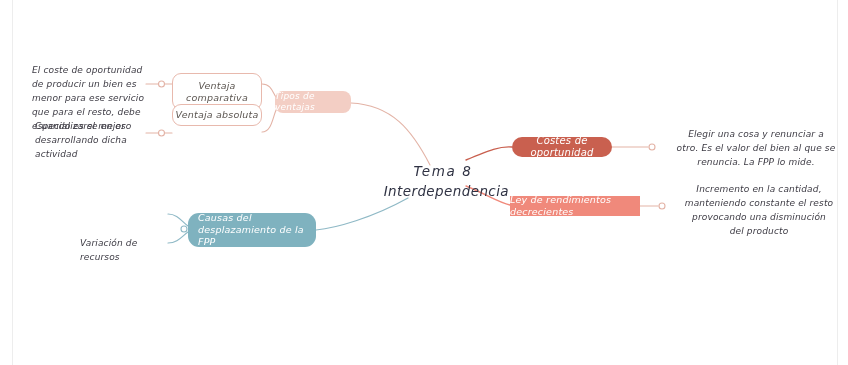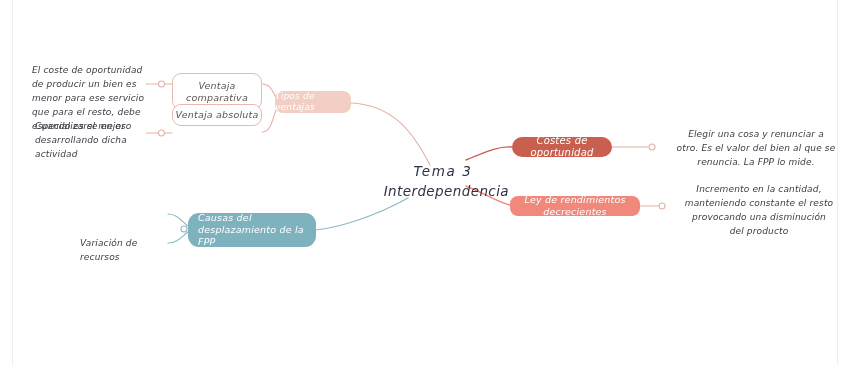--- a/index.html
+++ b/index.html
@@ -72,24 +72,24 @@
     border-radius: 11px;
     color: #ffffff;
     justify-content: center;
     text-align: center;
     font-size: 10px;
   }
 
   
   .node.salmon {
     background: #f0897b;
-    border-radius: 8px;
-    color: #ffffff;
-    justify-content: center;
-    text-align: center;
+    border-radius: 0;
+    color: #ffffff;
+    justify-content: center;
+    text-align: left;
     font-size: 9.5px;
   }
 
   
   .node.teal {
     background: #7fb2bf;
     border-radius: 11px;
     color: #ffffff;
     justify-content: flex-start;
     text-align: left;
@@ -179,21 +179,21 @@
 
   <div class="leaf" style="left:35px; top:120px; width:122px;">Cuando es el mejor desarrollando dicha actividad</div>
 
   <div class="node outline" style="left:172px; top:73px; width:90px; height:37px;">Ventaja comparativa</div>
 
   <div class="node outline" style="left:172px; top:104px; width:90px; height:22px;">Ventaja absoluta</div>
 
   <div class="node pink-soft" style="left:275px; top:91px; width:76px; height:22px;">Tipos de ventajas</div>
 
   <div id="center-title">
-    <span class="line1">Tema  3</span>
+    <span class="line1">Tema  8</span>
     <span class="line2">Interdependencia</span>
   </div>
 
   <div class="node terracotta" style="left:512px; top:137px; width:100px; height:20px;">Costes de oportunidad</div>
 
   <div class="node salmon" style="left:510px; top:196px; width:130px; height:20px;">Ley de rendimientos decrecientes</div>
 
   <div class="leaf right" style="left:676px; top:128px; width:160px;">Elegir una cosa y renunciar a otro. Es el valor del bien al que se renuncia. La FPP lo mide.</div>
 
   <div class="leaf right" style="left:684px; top:183px; width:150px;">Incremento en la cantidad, manteniendo constante el resto provocando una disminución del producto</div>

